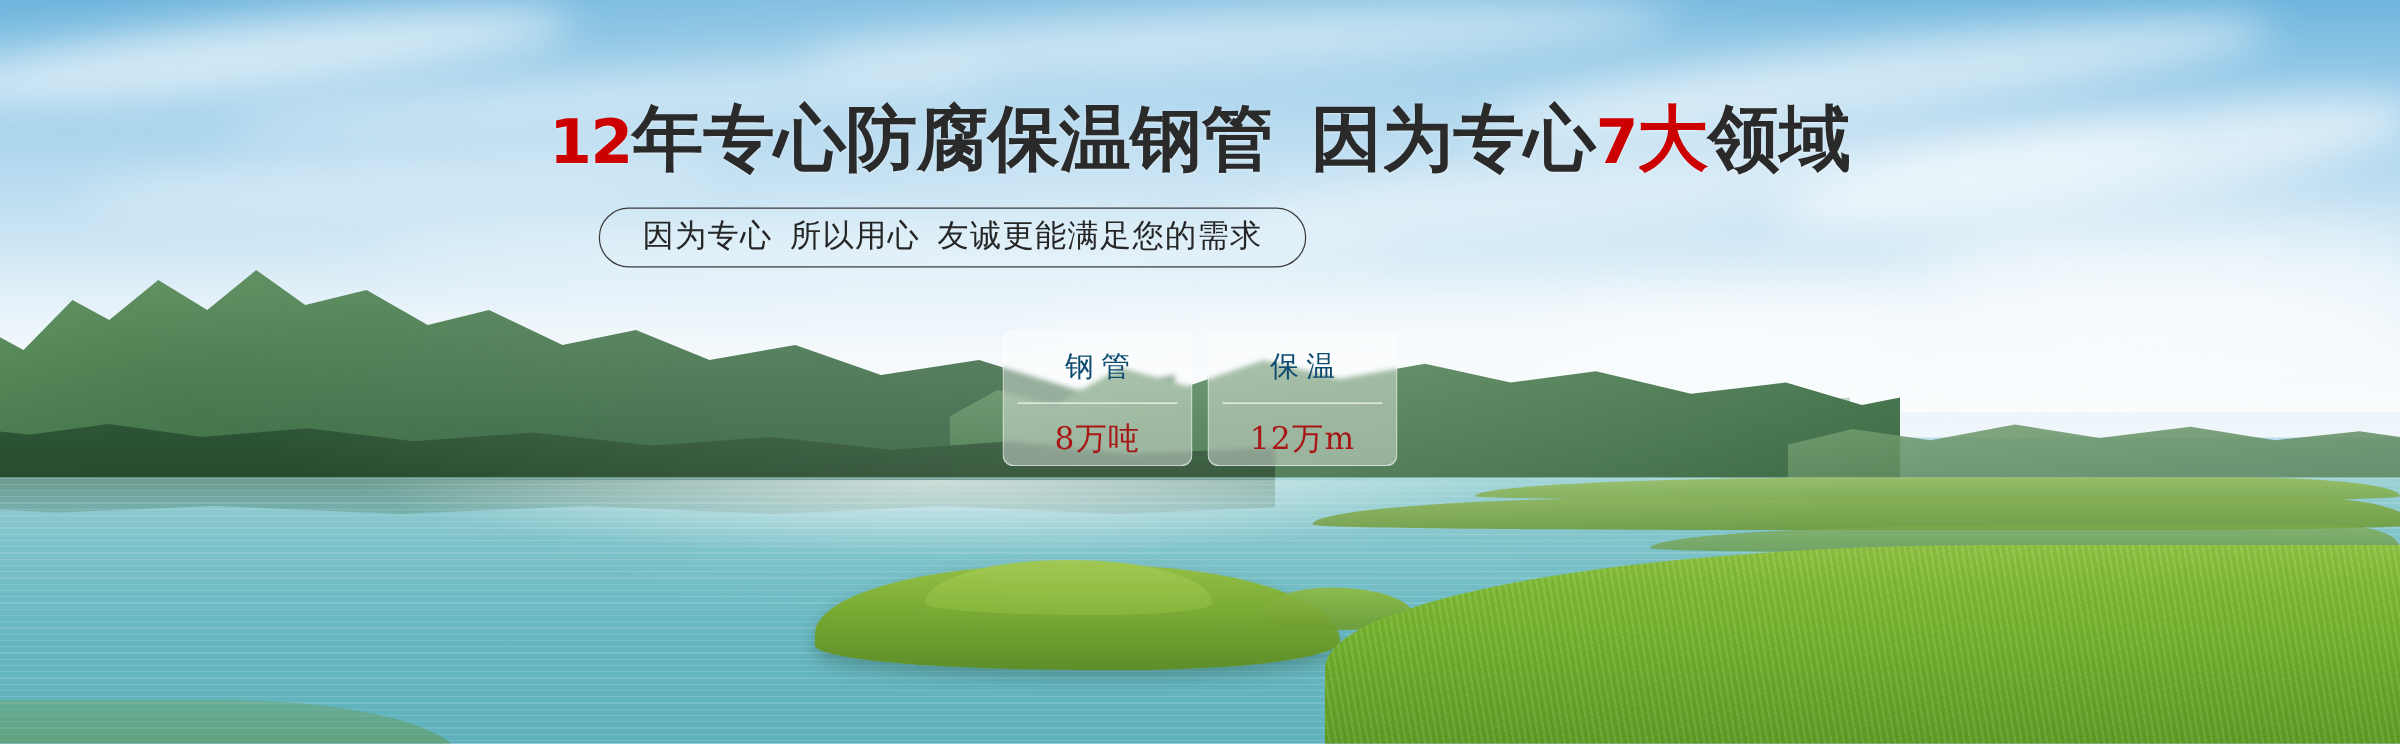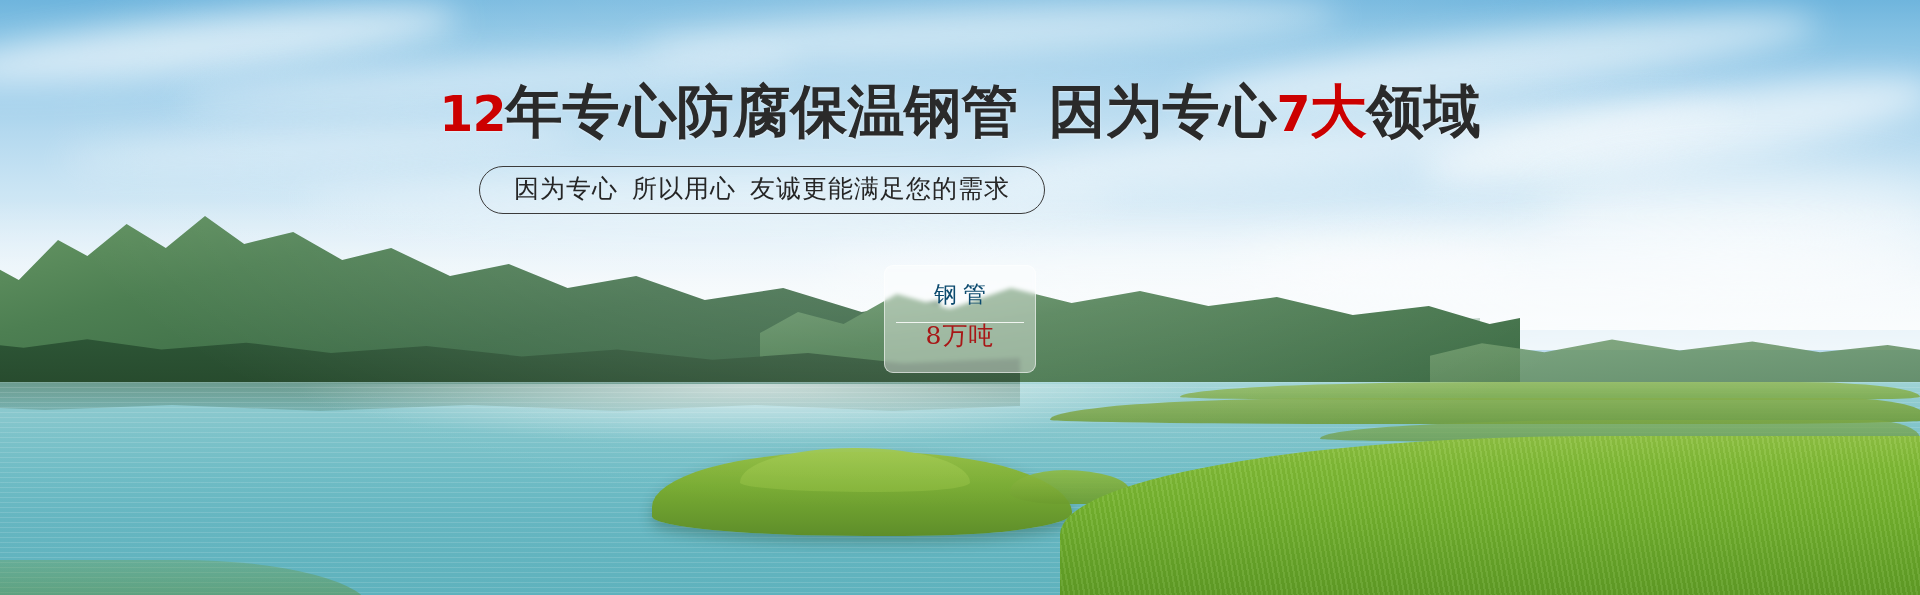--- a/index.html
+++ b/index.html
@@ -246,20 +246,21 @@
     letter-spacing:6px;
     text-indent:6px;
     line-height:1;
   }
   .card .rule{
     margin-top:16px;
     width:128px;height:1px;
     background:rgba(255,255,255,.85);
   }
   .card .value{
+    margin-top:15px;
     font-size:25px;
     color:#a81616;
     font-family:"DejaVu Serif","Liberation Serif",serif;
     letter-spacing:1px;
     line-height:1;
     white-space:nowrap;
   }
   .card .value sup{font-size:14px;vertical-align:super;}
 </style>
 </head>
@@ -322,17 +323,22 @@
 
     <div class="cards">
 
       <div class="card">
         <div class="label">钢管</div>
         <div class="rule"></div>
         <div class="value"><span>8万吨</span></div>
       </div>
 
 
+      <div class="card">
+        <div class="label">保温</div>
+        <div class="rule"></div>
+        <div class="value"><span>12万m</span></div>
+      </div>
 
     </div>
 
   </div>
 </div>
 
 </body></html>

